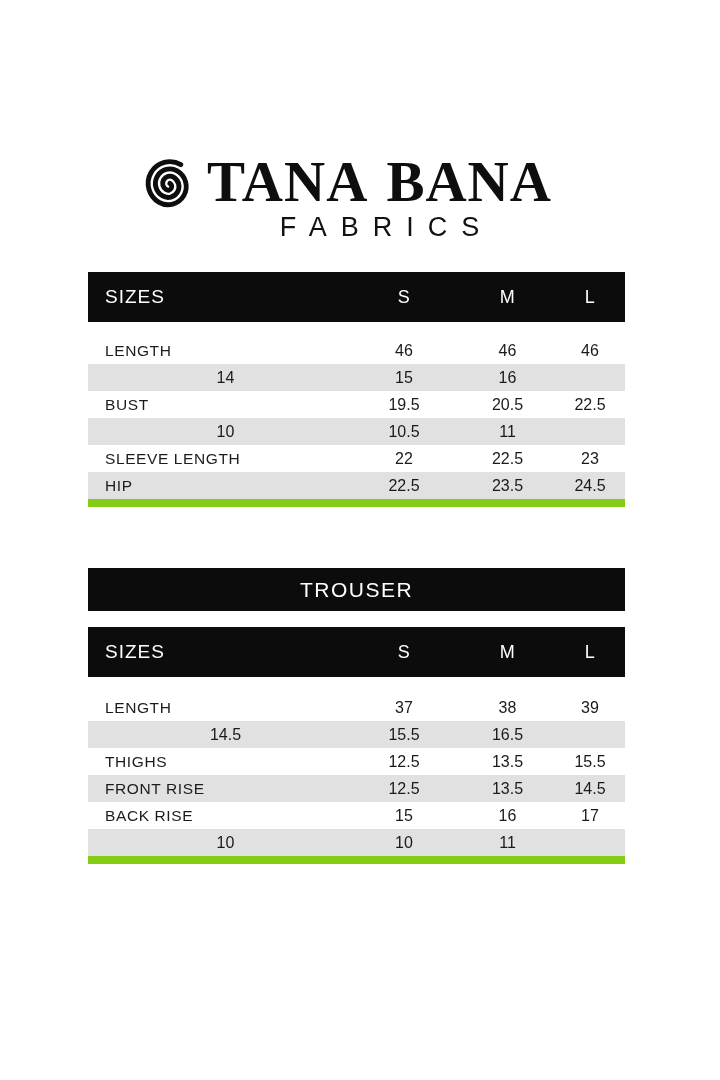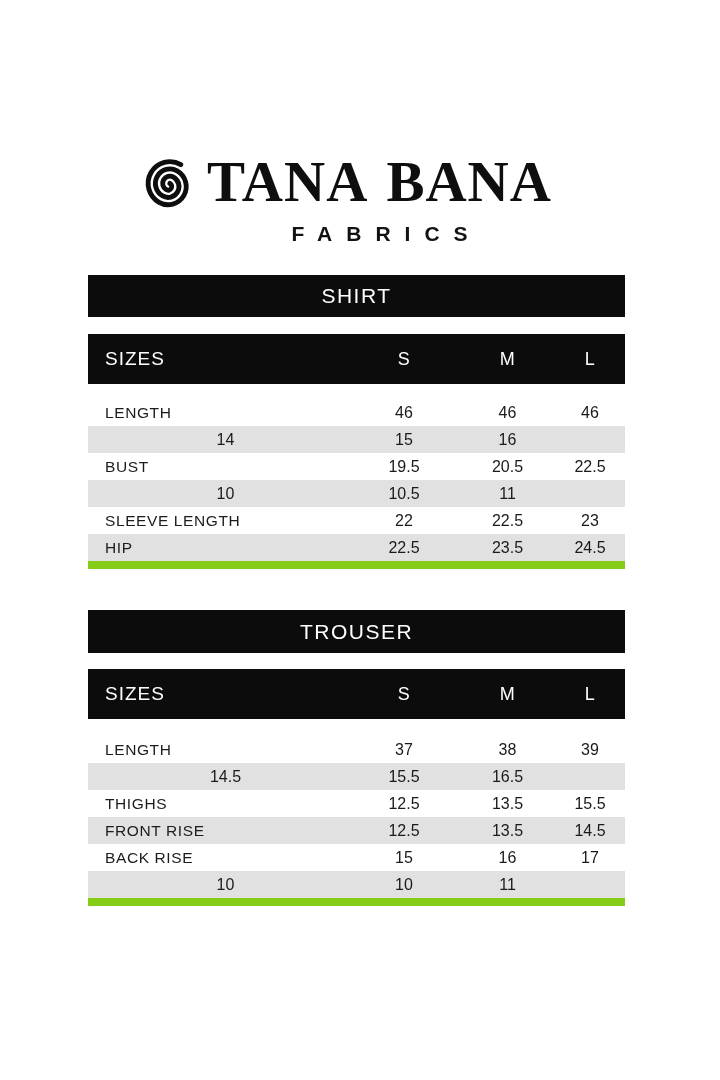--- a/index.html
+++ b/index.html
@@ -9,27 +9,27 @@
   .page { width:720px; height:1080px; position:relative; }
 
   
   .logo { padding-top:153px; display:flex; justify-content:center; align-items:flex-start; }
   .logo-inner { display:flex; align-items:flex-start; transform:translateX(-14px); }
   .logo-icon { width:58px; height:58px; margin-top:3px; flex:0 0 auto; }
   .logo-icon svg { width:58px; height:58px; display:block; }
   .logo-text { margin-left:9px; text-align:center; }
   .brand-name { font-family:"Liberation Serif", serif; font-weight:700; font-size:57px;
                 line-height:1.0; letter-spacing:1px; word-spacing:6px; color:#0e0e0e; white-space:nowrap; }
-  .brand-subtitle { margin-top:12px; font-size:21px; font-weight:700; letter-spacing:14px;
+  .brand-subtitle { margin-top:2px; font-size:27px; font-weight:400; letter-spacing:14px;
                     text-indent:14px; color:#121212; }
 
   
   .table { width:537px; margin-left:88px; }
   .table.shirt { margin-top:29px; }
-  .table.trouser { margin-top:41px; }
+  .table.trouser { margin-top:61px; }
 
   .title-bar { height:42px; background:#0c0c0c; color:#ffffff; display:flex;
                align-items:center; justify-content:center; font-size:21px;
                letter-spacing:1.5px; font-weight:500; }
   .trouser .title-bar { height:43px; }
 
   .grid { display:grid; grid-template-columns:1fr 92px 91px 50px;
           padding-left:17px; padding-right:10px; align-items:center;gap:12px; }
 
   .sizes-bar { height:50px; background:#0c0c0c; color:#ffffff; margin-top:17px; }
@@ -59,23 +59,20 @@
         </svg>
       </span>
       <div class="logo-text">
         <div class="brand-name">TANA BANA</div>
         <div class="brand-subtitle">FABRICS</div>
       </div>
     </div>
   </header>
 
   <section class="table shirt">
-    <div class="title-bar">
-      <span>SHIRT</span>
-    </div>
     <div class="sizes-bar grid">
       <span class="sizes-label">SIZES</span>
       <span class="col-head">S</span>
       <span class="col-head">M</span>
       <span class="col-head">L</span>
     </div>
     <div class="rows">
       <div class="row grid">
         <span class="row-label">LENGTH</span>
         <span class="row-val">46</span>

